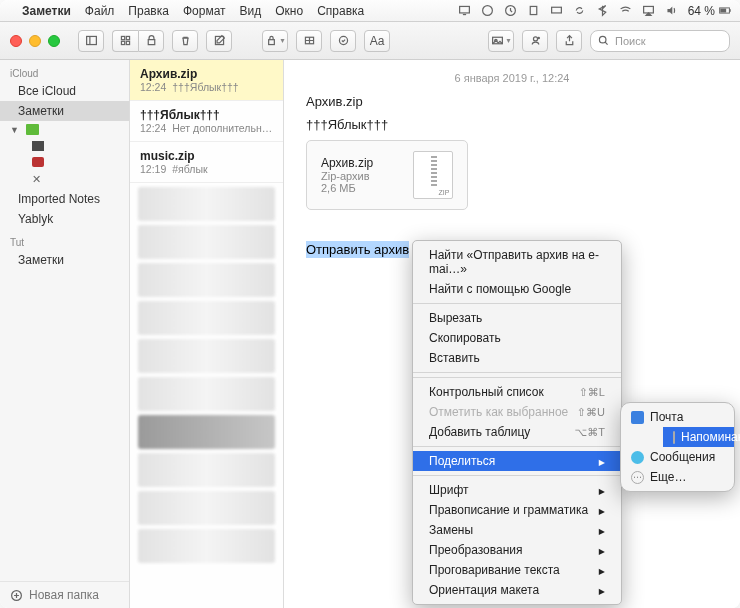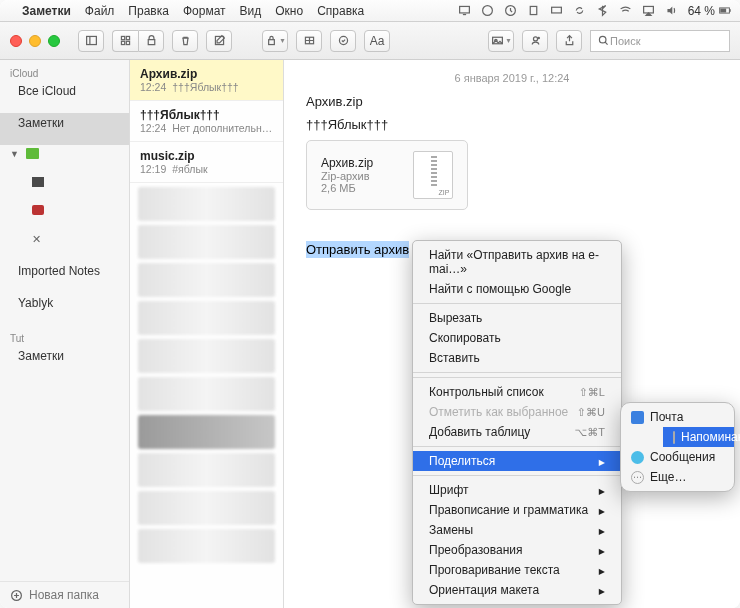--- a/index.html
+++ b/index.html
@@ -19,28 +19,28 @@
   .titlebar { height: 38px; background: linear-gradient(#f7f7f7,#ececec); border-bottom:1px solid #cfcfcf; display:flex; align-items:center; padding: 0 10px; gap:8px; }
   .traffic { display:flex; gap:7px; margin-right:10px; }
   .tl { width:12px; height:12px; border-radius:50%; }
   .tl.r{background:#ff5f57;border:1px solid #e33e32;} .tl.y{background:#ffbd2e;border:1px solid #e0a128;} .tl.g{background:#28c840;border:1px solid #1dad2b;}
   .tbtn { height:22px; min-width:26px; border:1px solid #c6c6c6; background:linear-gradient(#fefefe,#f0f0f0); border-radius:4px; display:flex; align-items:center; justify-content:center; color:#555; font-size:11px; }
   .tgroup { display:flex; }
   .tgroup .tbtn { border-radius:0; border-right:none; }
   .tgroup .tbtn:first-child{border-top-left-radius:4px;border-bottom-left-radius:4px;}
   .tgroup .tbtn:last-child{border-top-right-radius:4px;border-bottom-right-radius:4px;border-right:1px solid #c6c6c6;}
   .spacer { flex:1; }
-  .search { flex: 0 0 140px; height:22px; border:1px solid #c6c6c6; border-radius:0; background:#fff; display:flex; align-items:center; padding:0 6px; font-size:11px; color:#999; }
+  .search { flex: 0 0 140px; height:22px; border:1px solid #c6c6c6; border-radius:8px; background:#fff; display:flex; align-items:center; padding:0 6px; font-size:11px; color:#999; gap:5px;}
   svg.ic { width:13px; height:13px; stroke:#666; stroke-width:1.5; fill:none; }
 
   
   .main { display:flex; height: calc(608px - 22px - 38px); }
   .sidebar { width: 130px; background:#f6f6f6; border-right:1px solid #dcdcdc; display:flex; flex-direction:column; font-size:12px; }
   .sb-sec { color:#888; font-size:10px; padding: 8px 10px 2px; }
-  .sb-item { padding: 3px 10px 15px 18px; color:#333; display:flex; align-items:center; gap:5px; }
+  .sb-item { padding: 3px 10px 3px 18px; color:#333; display:flex; align-items:center; gap:5px; }
   .sb-item.sel { background:#d9d9d9; }
   .sb-item.sub { padding-left: 32px; }
   .sb-disclosure { font-size:9px; color:#666; margin-right:2px; }
   .sb-footer { margin-top:auto; padding:6px 10px; color:#777; display:flex; align-items:center; gap:6px; border-top:1px solid #e4e4e4;}
 
   .notelist { width: 154px; border-right:1px solid #dcdcdc; background:#fefefe; overflow:hidden; }
   .nitem { padding:7px 10px; border-bottom:1px solid #eee; }
   .nitem.sel { background:#fff9c8; }
   .ntitle { font-size:12px; font-weight:600; color:#222; white-space:nowrap; overflow:hidden; text-overflow:ellipsis;}
   .nmeta { font-size:10.5px; color:#888; display:flex; gap:6px; white-space:nowrap; overflow:hidden;}

